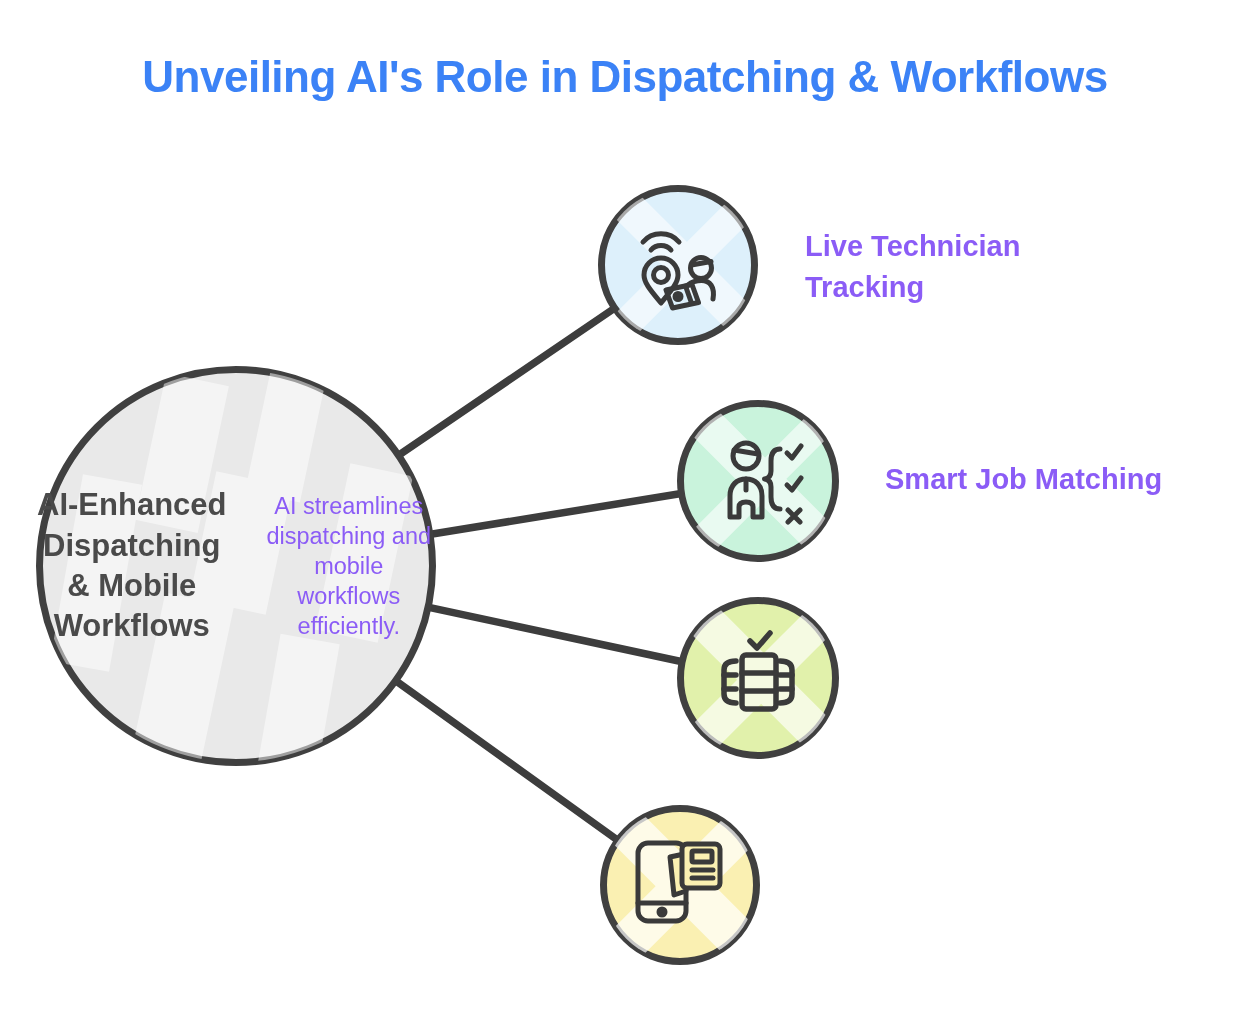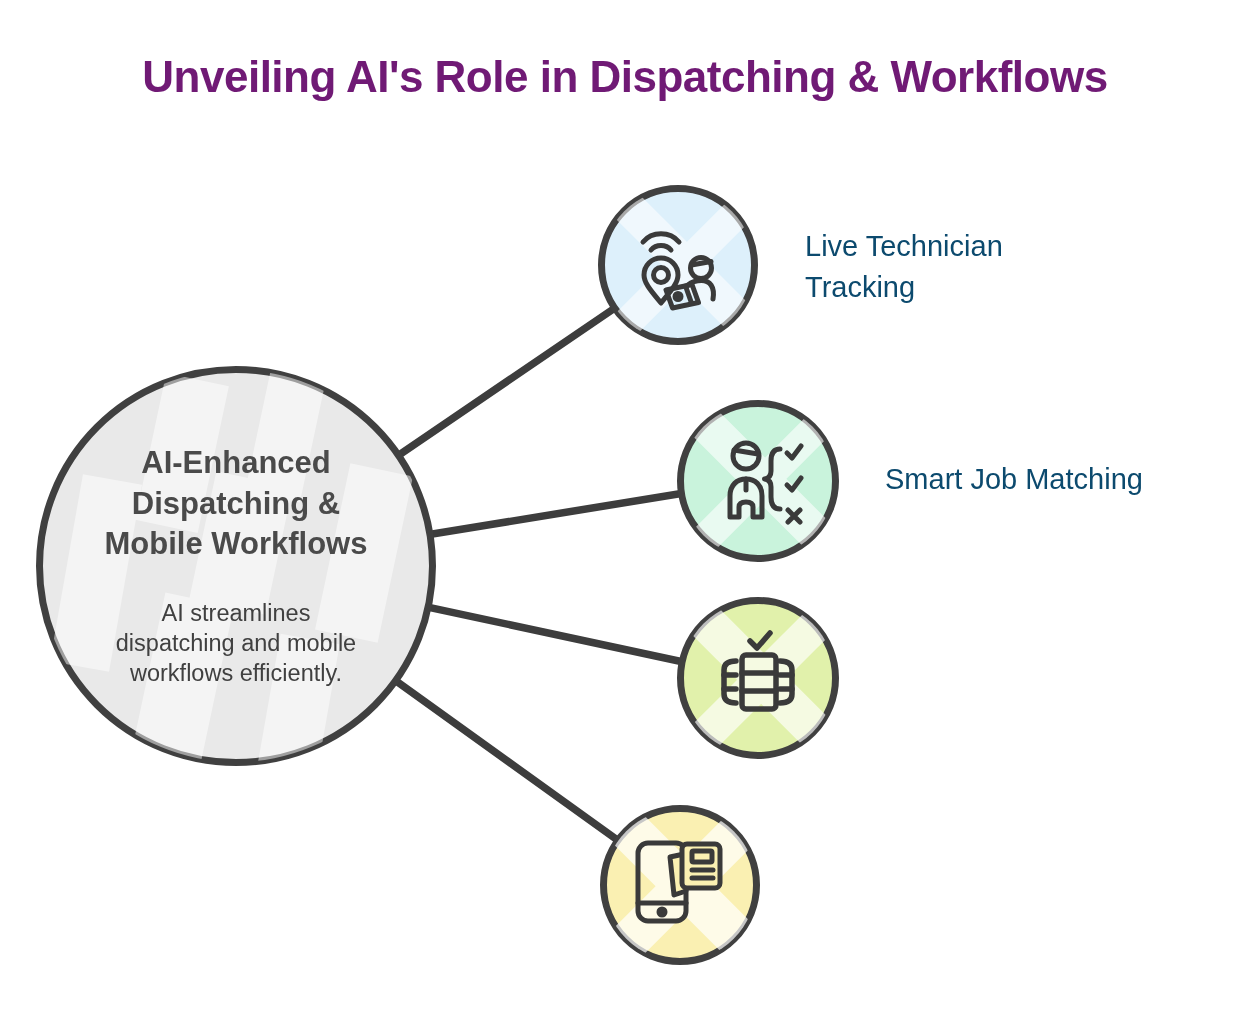--- a/index.html
+++ b/index.html
@@ -12,60 +12,60 @@
     overflow: hidden;
   }
   .title {
     position: absolute;
     top: 52px;
     left: 0;
     width: 1250px;
     text-align: center;
     font-size: 44px;
     font-weight: bold;
-    color: #701a75;
+    color: #3b82f6;
     letter-spacing: -0.5px;
   }
   svg.diagram {
     position: absolute;
     top: 0; left: 0;
   }
   .center-text {
     position: absolute;
     left: 36px;
     top: 366px;
     width: 400px;
     height: 400px;
     display: flex;
-    flex-direction: column;
+    flex-direction: row;
     align-items: center;
     justify-content: center;
     gap: 34px;
     text-align: center;
     pointer-events: none;
   }
   .center-heading {
     width: 292px;
     font-size: 31px;
     font-weight: bold;
     line-height: 1.3;
     color: #4a4a4a;
   }
   .center-desc {
     width: 266px;
     font-size: 23.5px;
     line-height: 1.28;
-    color: #404040;
+    color: #8b5cf6;
   }
   .node-label {
     position: absolute;
     font-size: 29px;
-    font-weight: normal;
+    font-weight: bold;
     line-height: 1.42;
-    color: #0c4a6e;
+    color: #8b5cf6;
   }
   .label-1 { left: 805px; top: 226px; width: 300px; }
   .label-2 { left: 885px; top: 459px; width: 420px; }
   .label-3 { left: 885px; top: 636px; width: 260px; }
   .label-4 { left: 805px; top: 843px; width: 340px; }
 </style>
 </head>
 <body>
 
 <div class="canvas">

